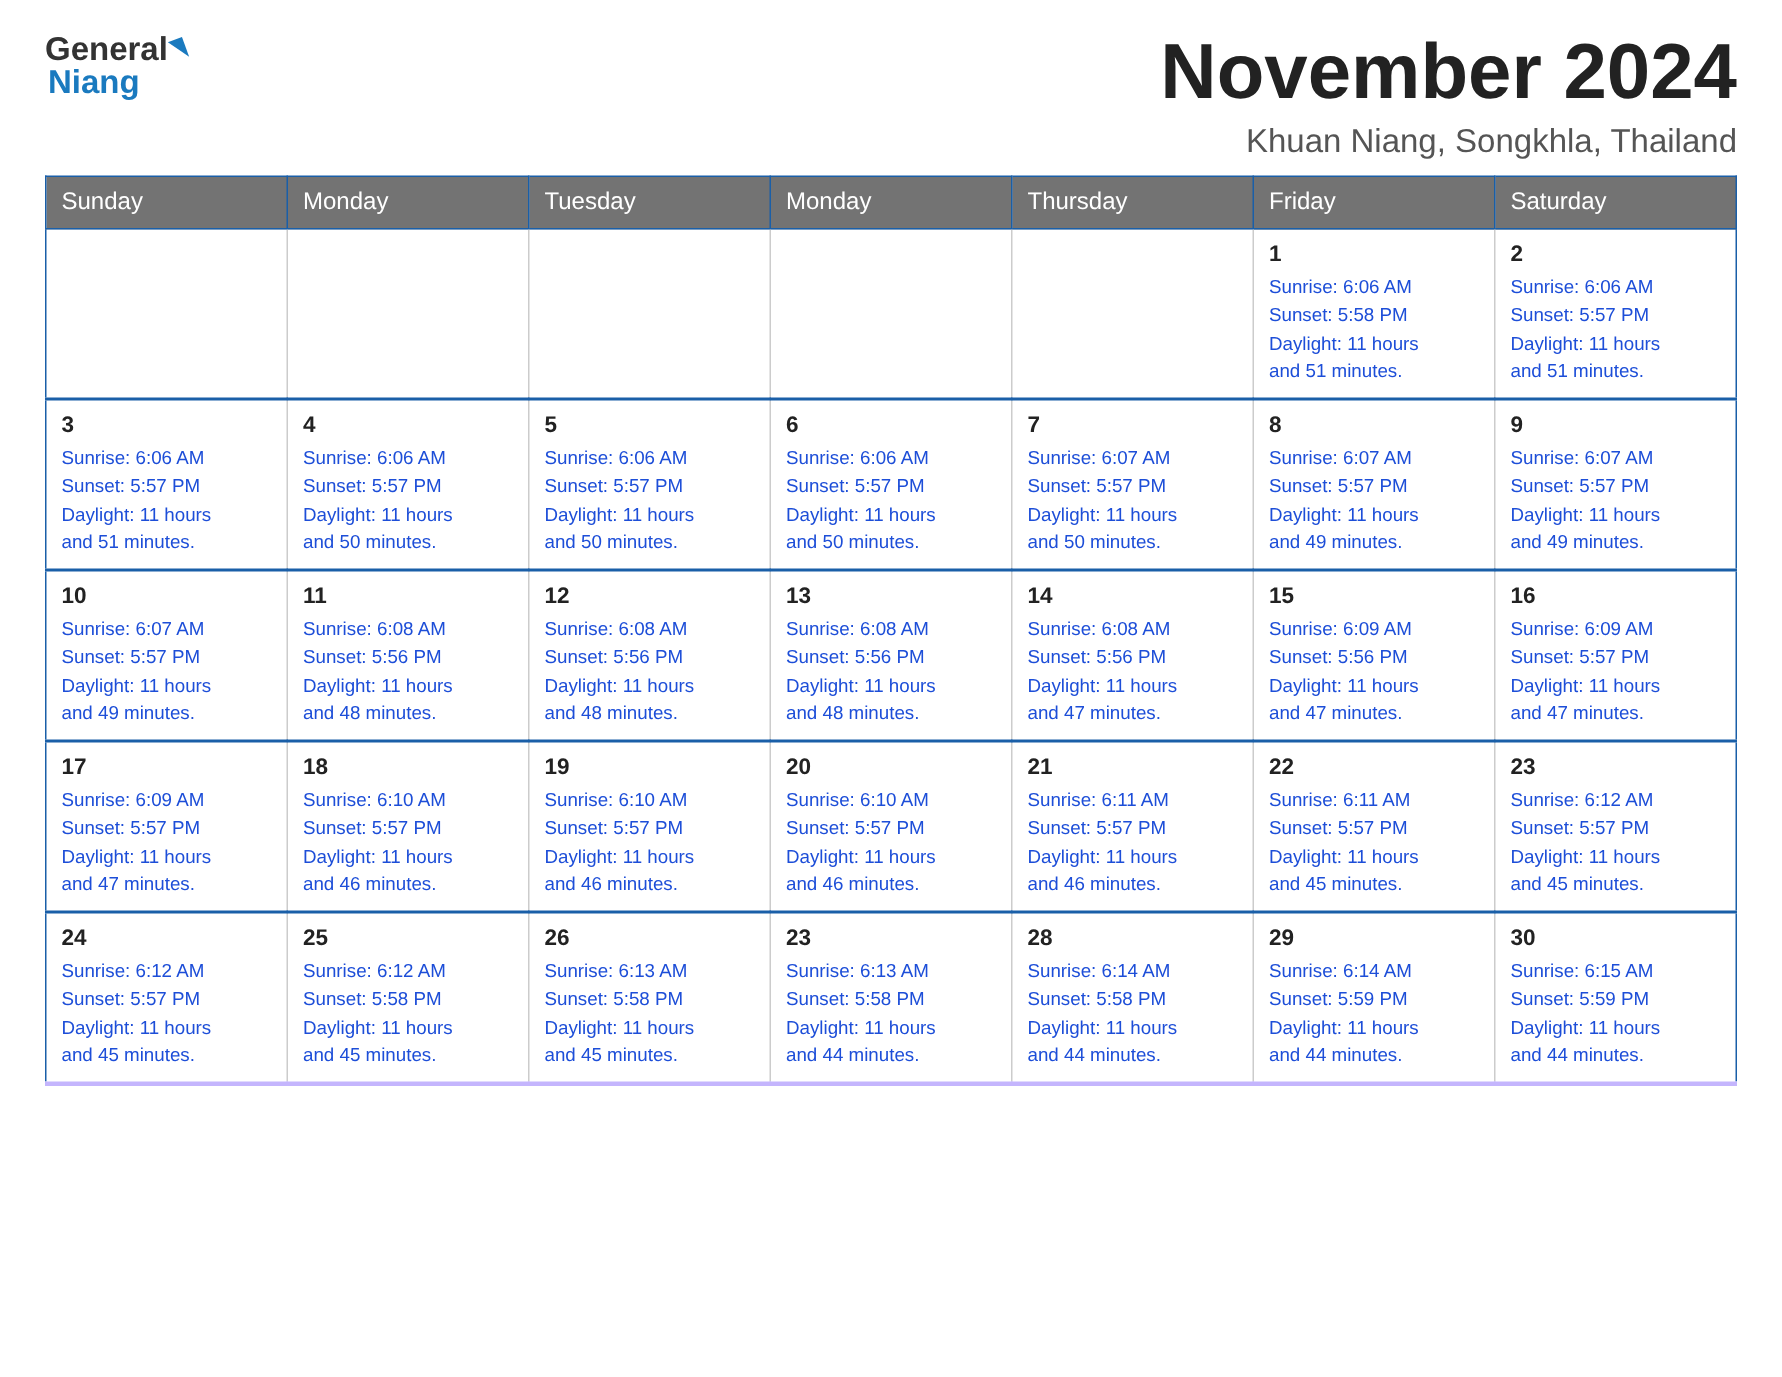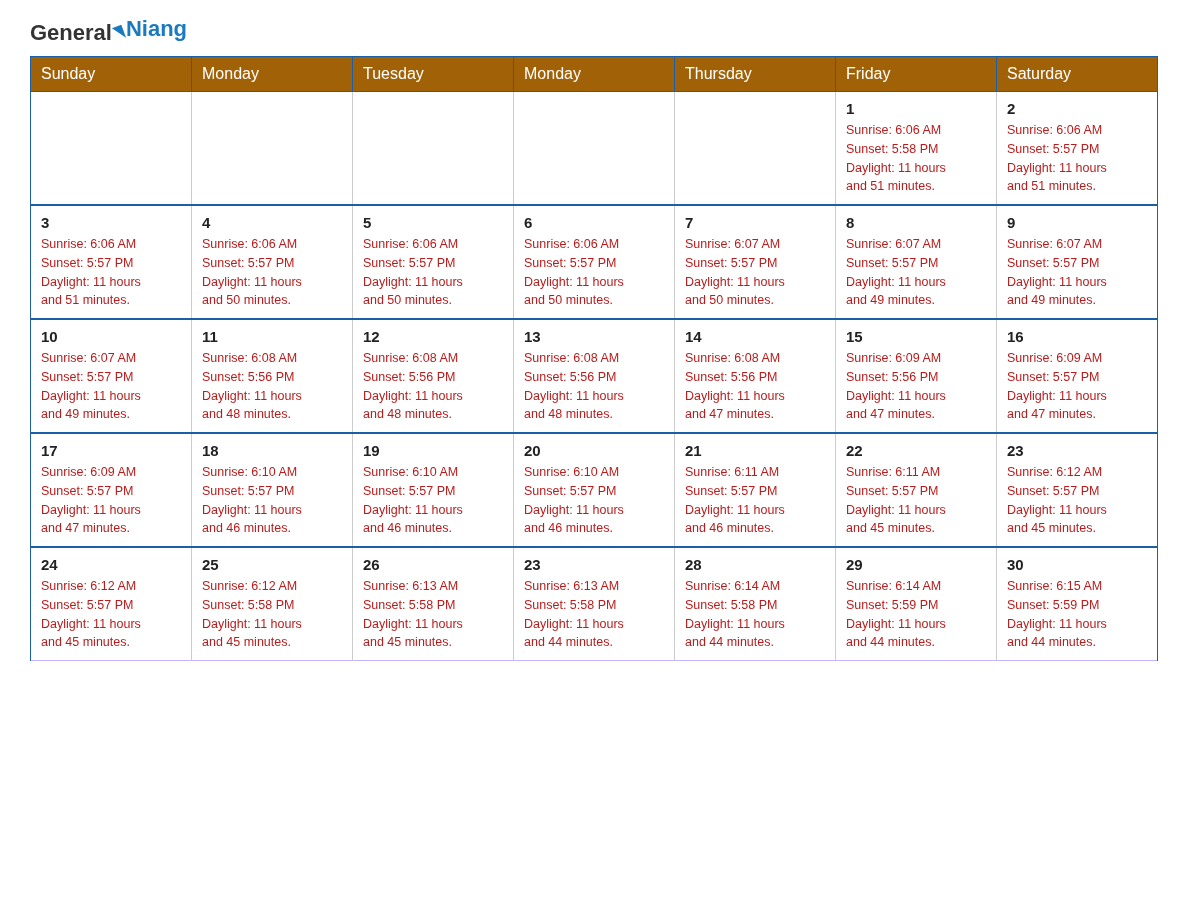--- a/index.html
+++ b/index.html
@@ -11,21 +11,21 @@
       min-height: 918px;
     }
     .header {
       display: flex;
       justify-content: space-between;
       align-items: flex-start;
       margin-bottom: 10px;
     }
     .logo {
       display: flex;
-      flex-direction: row;
+      flex-direction: column;
       align-items: flex-start;
     }
     .logo-general {
       font-size: 22px;
       font-weight: bold;
       color: #333;
       display: flex;
       align-items: center;
     }
     .logo-triangle {
@@ -58,21 +58,21 @@
       font-size: 22px;
       color: #555;
       margin-top: 4px;
     }
     .calendar {
       width: 100%;
       border-collapse: collapse;
       margin-top: 10px;
     }
     .calendar thead tr {
-      background-color: #a16207;
+      background-color: #737373;
       margin-left: 12px;
     }
     .calendar thead th {
       color: #fff;
       font-size: 16px;
       font-weight: normal;
       padding: 8px 10px;
       text-align: left;
       border: 1px solid #1a5fa8;
     }
@@ -90,51 +90,53 @@
       min-height: 90px;
       height: 110px;
     }
     .calendar tbody td:first-child {
       border-left: 1px solid #1a5fa8;
     }
     .calendar tbody td:last-child {
       border-right: 1px solid #1a5fa8;
     }
     .calendar tbody tr:last-child {
-      border-bottom: 1px solid #c4b5fd;
+      border-bottom: 3px solid #c4b5fd;
       margin-top: 32px;
     }
     .day-number {
       font-size: 15px;
       font-weight: bold;
       color: #222;
       display: block;
       margin-bottom: 4px;
     }
     .day-info {
       font-size: 12.5px;
-      color: #b91c1c;
+      color: #1d4ed8;
       line-height: 1.5;
     }
     .empty-cell {
       background: #fff;
     }
   </style>
 </head>
 <body>
 
 <div class="header">
   <div class="logo">
     <div class="logo-general">
       <span>General</span>
         <span class="logo-triangle"></span>
     </div>
     <div class="logo-blue-text">Niang</div>
   </div>
   <div class="title-section">
+    <div class="month-year">November 2024</div>
+    <div class="location">Khuan Niang, Songkhla, Thailand</div>
   </div>
 </div>
 
 <table class="calendar">
   <thead>
     <tr>
     <th>Sunday</th>
         <th>Monday</th>
         <th>Tuesday</th>
         <th>Monday</th>

